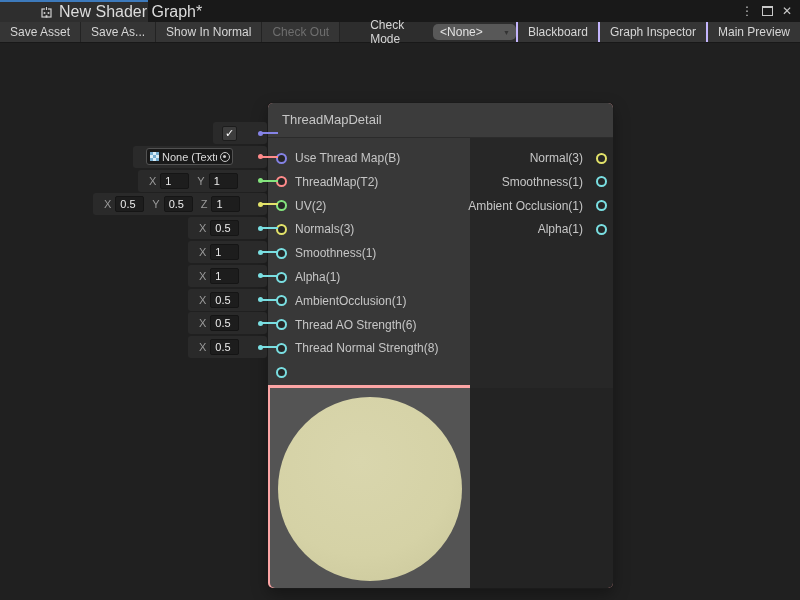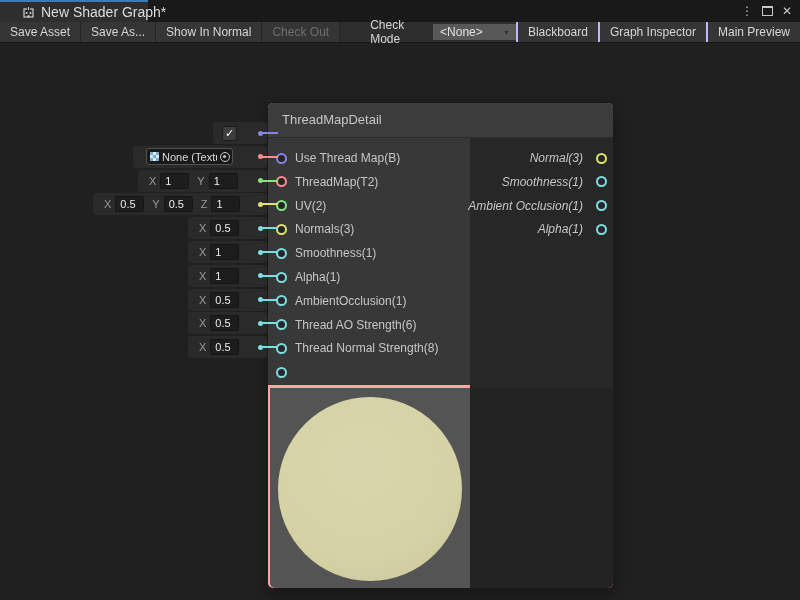--- a/index.html
+++ b/index.html
@@ -1,34 +1,34 @@
 <!DOCTYPE html>
 <html><head>
 <meta charset="utf-8">
 <style>
   html,body{margin:0;padding:0;}
   body{position:relative;width:800px;height:600px;overflow:hidden;background:#202020;
        font-family:"Liberation Sans",sans-serif;-webkit-font-smoothing:antialiased;}
   
   .titlebar{position:absolute;left:0;top:0;width:800px;height:22px;background:#191919;display:flex;z-index:5;}
   .tab{width:148px;height:22px;background:#2e2e2e;border-top:2px solid #3d7abc;box-sizing:border-box;
-       display:flex;align-items:center;padding-left:22px;gap:6px;font-size:14px;color:#dcdcdc;white-space:nowrap;}
+       display:flex;align-items:center;padding-left:40px;gap:6px;font-size:16px;color:#dcdcdc;white-space:nowrap;}
   .tab-icon svg{display:block;}
   .win-controls{margin-left:auto;display:flex;align-items:center;gap:9px;padding-right:8px;color:#c8c8c8;}
   .wc-menu{font-size:12px;line-height:12px;}
   .wc-max{width:9px;height:7px;border:1px solid #c8c8c8;border-top:2px solid #c8c8c8;}
   .wc-close{font-size:12px;line-height:12px;}
   
   .toolbar{position:absolute;left:0;top:22px;width:800px;height:21px;background:#2d2d2d;
            border-bottom:1px solid #181818;box-sizing:border-box;display:flex;align-items:stretch;
            font-size:12px;color:#d6d6d6;z-index:5;}
   .tb-btn{padding:0 10px;line-height:20px;background:#353535;border-right:1px solid #232323;white-space:nowrap;}
   .tb-btn.disabled{color:#6e6e6e;}
   .cm{display:flex;align-items:center;margin-left:30px;gap:8px;}
-  .dropdown{width:100px;height:16px;background:#585858;border-radius:0;display:flex;align-items:center;
+  .dropdown{width:100px;height:16px;background:#585858;border-radius:5px;display:flex;align-items:center;
             padding-left:7px;box-sizing:border-box;position:relative;color:#e2e2e2;}
   .dd-arrow{position:absolute;right:6px;font-size:7px;color:#333333;}
   .tb-right{margin-left:auto;display:flex;}
   .tb-right .tb-btn{border-right:none;border-left:2px solid #c4b5fd;}
   
   .graph{position:absolute;left:0;top:43px;width:800px;height:557px;background:#202020;z-index:1;}
   .node{position:absolute;left:268px;top:82px;width:345px;height:485px;background:#fca5a5;border-radius:5px;
         box-shadow:0 0 0 1px #1b1b1b,0 6px 16px rgba(0,0,0,.35);z-index:2;margin-top:21px;}
   .node-header{position:absolute;left:0;top:0;width:100%;height:35px;background:#3c3c3c;
                border-radius:5px 5px 0 0;border-bottom:1px solid #2b2b2b;box-sizing:border-box;
@@ -37,21 +37,21 @@
   .outputs-col{position:absolute;left:202px;top:35px;width:143px;height:250px;background:#272727;}
   .bottom-right{position:absolute;left:202px;top:285px;width:143px;height:200px;background:#232323;border-radius:0 0 5px 0;}
   .preview{position:absolute;left:2px;top:285px;width:200px;height:200px;background:#545454;
            border-radius:0 0 0 5px;overflow:hidden;}
   .sphere{position:absolute;left:8px;top:9px;width:184px;height:184px;border-radius:50%;
           background:radial-gradient(circle at 45% 35%, #d9d6ad, #d5d2a6 60%, #c9c69a);}
   
   .ring{position:absolute;width:7px;height:7px;border:2px solid #fff;border-radius:50%;background:#262626;z-index:4;}
   .port-label{position:absolute;font-size:12px;color:#c6c6c6;white-space:nowrap;line-height:16px;}
   .in-label{left:27px;}
-  .out-label{right:30px;text-align:right;font-style:italic;}
+  .out-label{right:30px;text-align:right;}
   
   .widget{position:absolute;height:22px;background:#2a2a2a;border-radius:3px;display:flex;align-items:center;z-index:3;}
   .dot{position:absolute;right:4px;top:8.5px;width:5px;height:5px;border-radius:50%;}
   .wire{position:absolute;width:17px;height:2px;z-index:3;}
   .cbox{width:15px;height:15px;margin-left:9px;background:#3d3d3d;border:1px solid #1c1c1c;border-radius:2px;
         display:flex;align-items:center;justify-content:center;font-size:11px;color:#ffffff;box-sizing:border-box;}
   .objfield{margin-left:13px;width:87px;height:17px;background:#191919;border:1px solid #525252;border-radius:3px;
             display:flex;align-items:center;overflow:hidden;box-sizing:border-box;}
   .checker{width:9px;height:9px;margin:0 3px;flex:none;
            background:repeating-conic-gradient(#d9edf8 0% 25%, #76aed1 0% 50%);background-size:6px 6px;}

